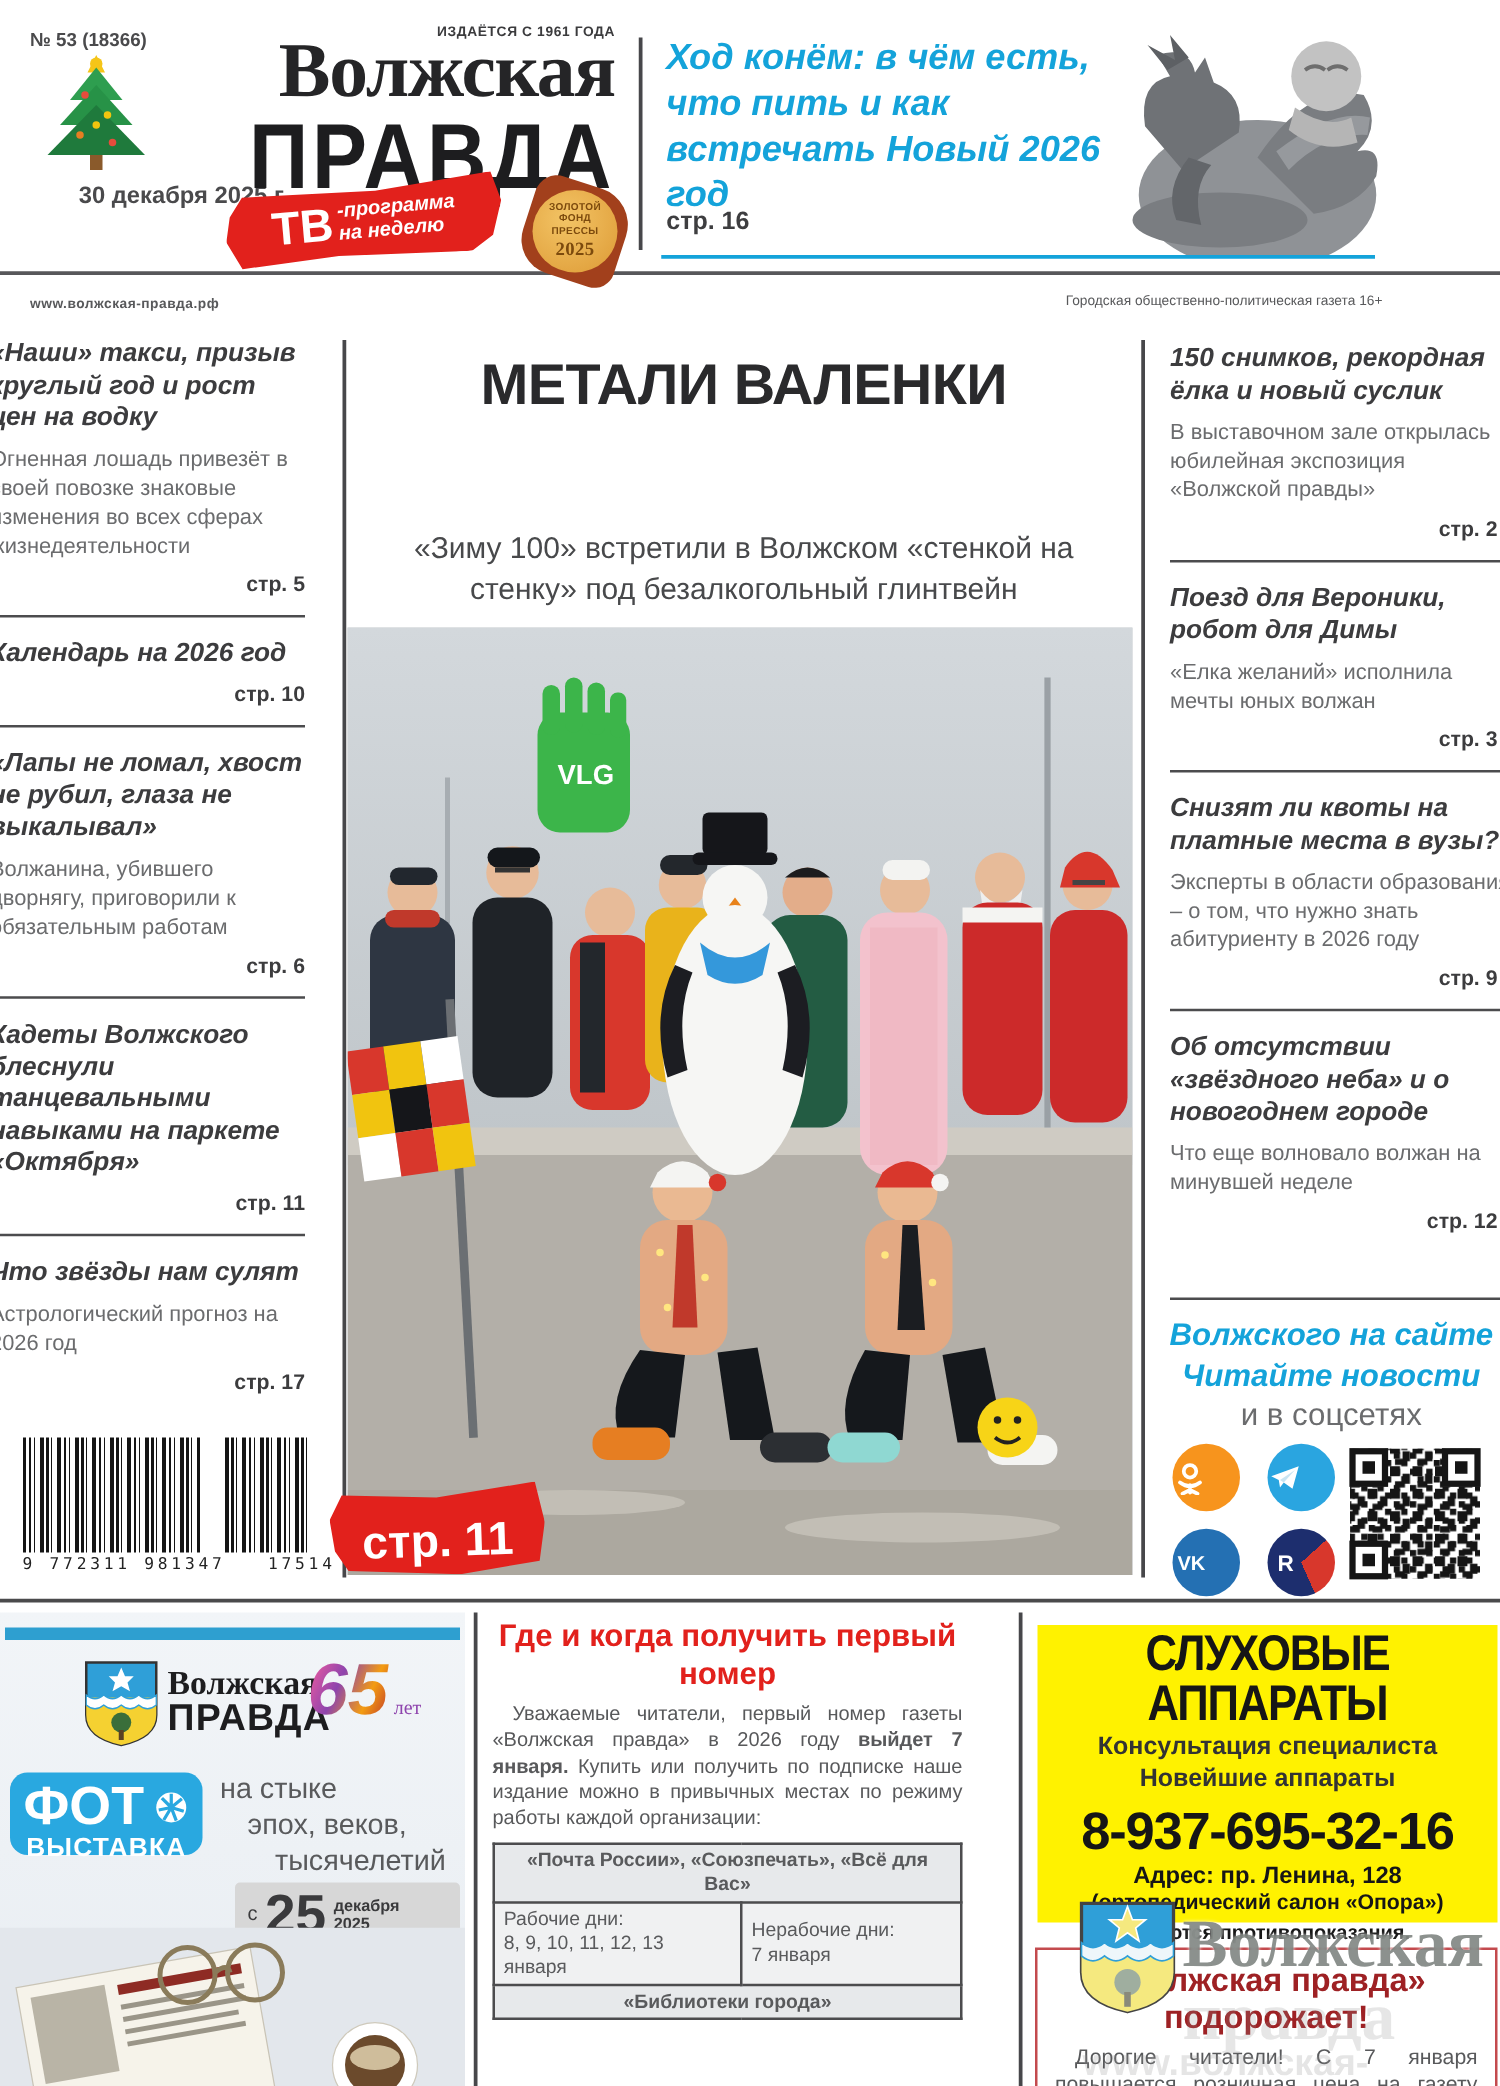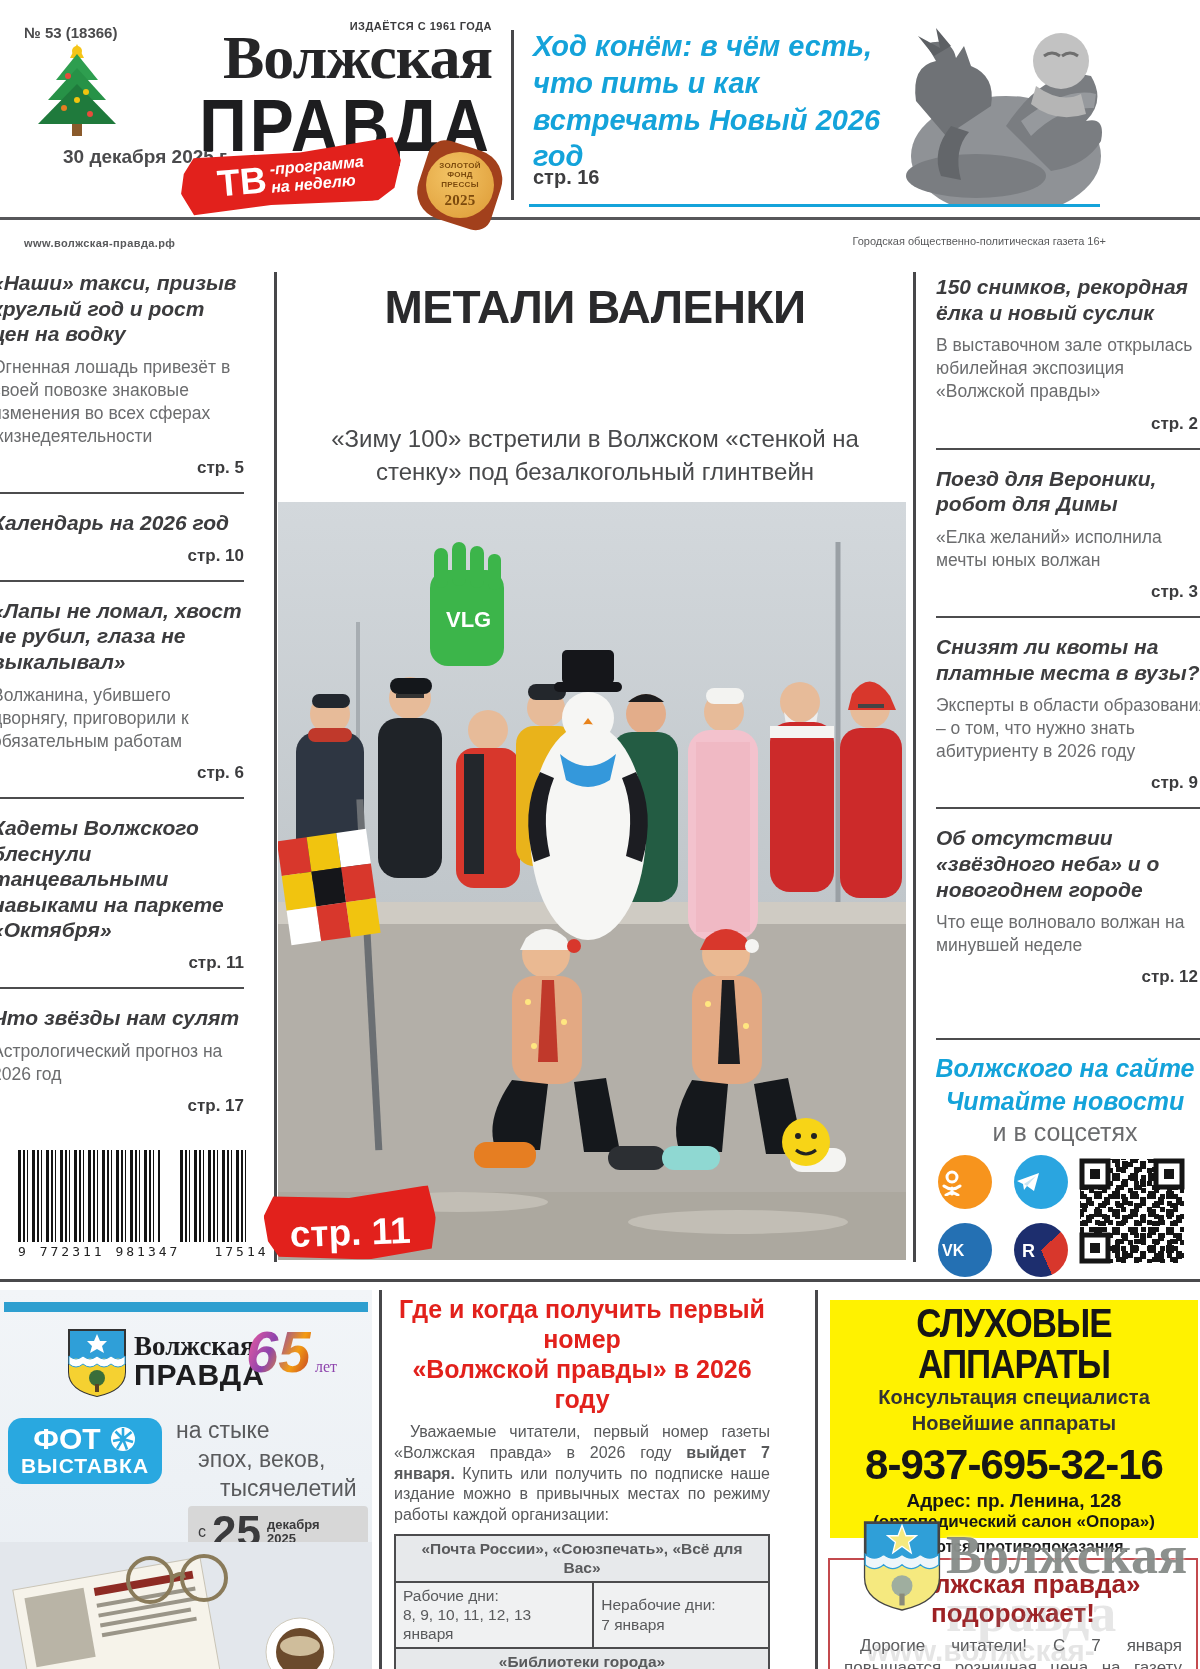--- a/index.html
+++ b/index.html
@@ -68,21 +68,21 @@
   .expo{left:0;top:1290px;width:372px;height:379px;background:linear-gradient(180deg,#f2f5f8,#e8edf2);overflow:hidden;}
   .expo-bluebar{position:absolute;left:4px;top:12px;width:364px;height:10px;background:#2e9fd0;}
   .expo-brand-serif{font-family:"Liberation Serif",serif;font-weight:bold;font-size:27px;line-height:.95;color:#1d1d1f;}
   .expo-brand-black{font-size:30px;font-weight:900;line-height:1;color:#1d1d1f;letter-spacing:1px;}
   .n65{font-size:58px;font-weight:900;font-style:italic;line-height:.9;
        background:linear-gradient(115deg,#e85aa0 10%,#8e44ad 40%,#f39c12 70%,#c0392b 95%);
        -webkit-background-clip:text;background-clip:text;color:transparent;}
   .let{font-family:"Liberation Serif",serif;font-size:16px;color:#8e44ad;}
   .foto-box{position:absolute;left:8px;top:128px;width:154px;height:66px;background:#29a8e0;border-radius:14px;
             color:#fff;text-align:center;padding-top:6px;box-sizing:border-box;}
-  .foto-line1{font-size:30px;font-weight:900;line-height:1;display:flex;align-items:center;justify-content:center;gap:8px;}
+  .foto-line1{font-size:43px;font-weight:900;line-height:1;display:flex;align-items:center;justify-content:center;gap:8px;}
   .foto-line2{font-size:21px;font-weight:bold;letter-spacing:1px;}
   .stair{position:absolute;left:176px;top:126px;font-size:23px;line-height:1.25;color:#595a5c;}
   .datebox{position:absolute;left:188px;top:216px;width:180px;height:96px;background:#d7d7d7;border-radius:4px;padding:6px 10px;box-sizing:border-box;color:#3a3a3c;}
   .drow{display:flex;align-items:center;gap:6px;}
   .dpre{font-size:16px;} .dday{font-size:44px;font-weight:bold;line-height:.9;}
   .dcol{font-size:13px;line-height:1.1;font-weight:bold;}
   .bsep{top:1290px;width:3px;height:379px;background:#47474a;}
 
   .dist{left:394px;top:1294px;width:376px;}
   .dist-title{font-size:25px;line-height:1.2;font-weight:bold;color:#e2211c;text-align:center;}
@@ -509,21 +509,20 @@
       <ellipse cx="300" cy="104" rx="20" ry="10" fill="#e9d9b8" opacity=".8"></ellipse>
     </svg>
   </div>
 
   <div class="abs bsep" style="left:379px;"></div>
   <div class="abs bsep" style="left:815px;"></div>
 
   <div class="abs dist">
     <div class="dist-title">
       <div>Где и когда получить первый номер</div>
-      <div>«Волжской правды» в 2026 году</div>
     </div>
     <div class="dist-intro"><span class="lead"></span><span>Уважаемые читатели, первый номер газеты «Волжская правда» в 2026 году </span><span class="b">выйдет 7 января.</span><span> Купить или получить по подписке наше издание можно в привычных местах по режиму работы каждой организации:</span></div>
     <table class="sched">
       <tbody>
           <tr>
             <td class="hdr-cyan" colspan="2">«Почта России», «Союзпечать», «Всё для Вас»</td>
           </tr>
       <tr>
         <td style="width:53%;">
               <div>Рабочие дни:</div>

